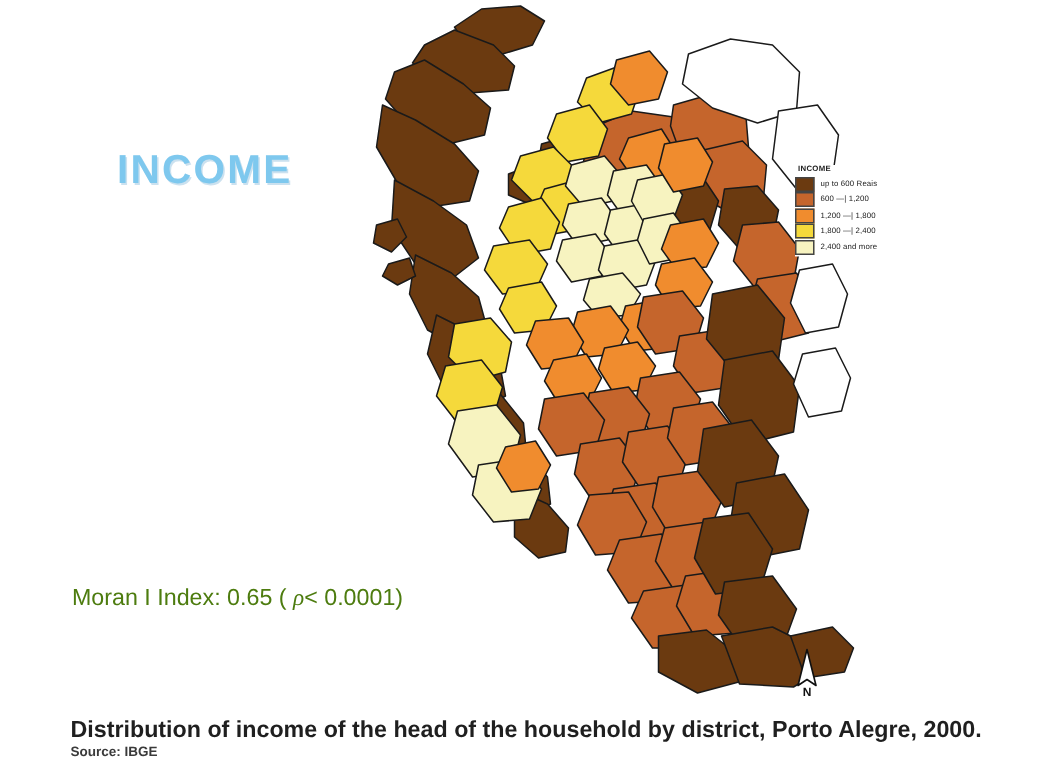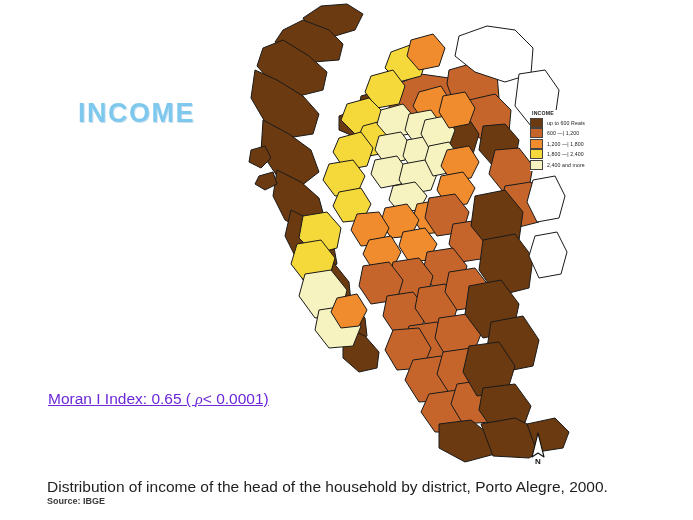--- a/index.html
+++ b/index.html
@@ -13,28 +13,28 @@
     position:absolute;left:78px;top:98px;
     font-size:27px;font-weight:bold;letter-spacing:1.5px;
     color:#7ec8ee;
     text-shadow:1px 1px 0 rgba(160,200,225,.55);
     white-space:nowrap;
   }
 
   
   #moran{
     position:absolute;left:48px;top:390px;
-    font-size:15.5px;color:#6d28d9;white-space:nowrap;text-decoration:underline;
+    font-size:15.5px;color:#4d7c0f;white-space:nowrap;
   }
   #moran .rho{font-family:"Liberation Serif",serif;font-style:italic;}
 
   
   #caption{
     position:absolute;left:47px;top:478px;
-    font-size:15.5px;color:#1f1f1f;white-space:nowrap;
+    font-size:15.5px;color:#1f1f1f;white-space:nowrap;font-weight:bold;
   }
   #source{
     position:absolute;left:47px;top:496px;
     font-size:9px;font-weight:bold;color:#3a3a3a;white-space:nowrap;
   }
 
   
   #map-wrap{position:absolute;left:243px;top:0px;width:330px;height:480px;}
   #map-svg{display:block;width:330px;height:480px;}
 

